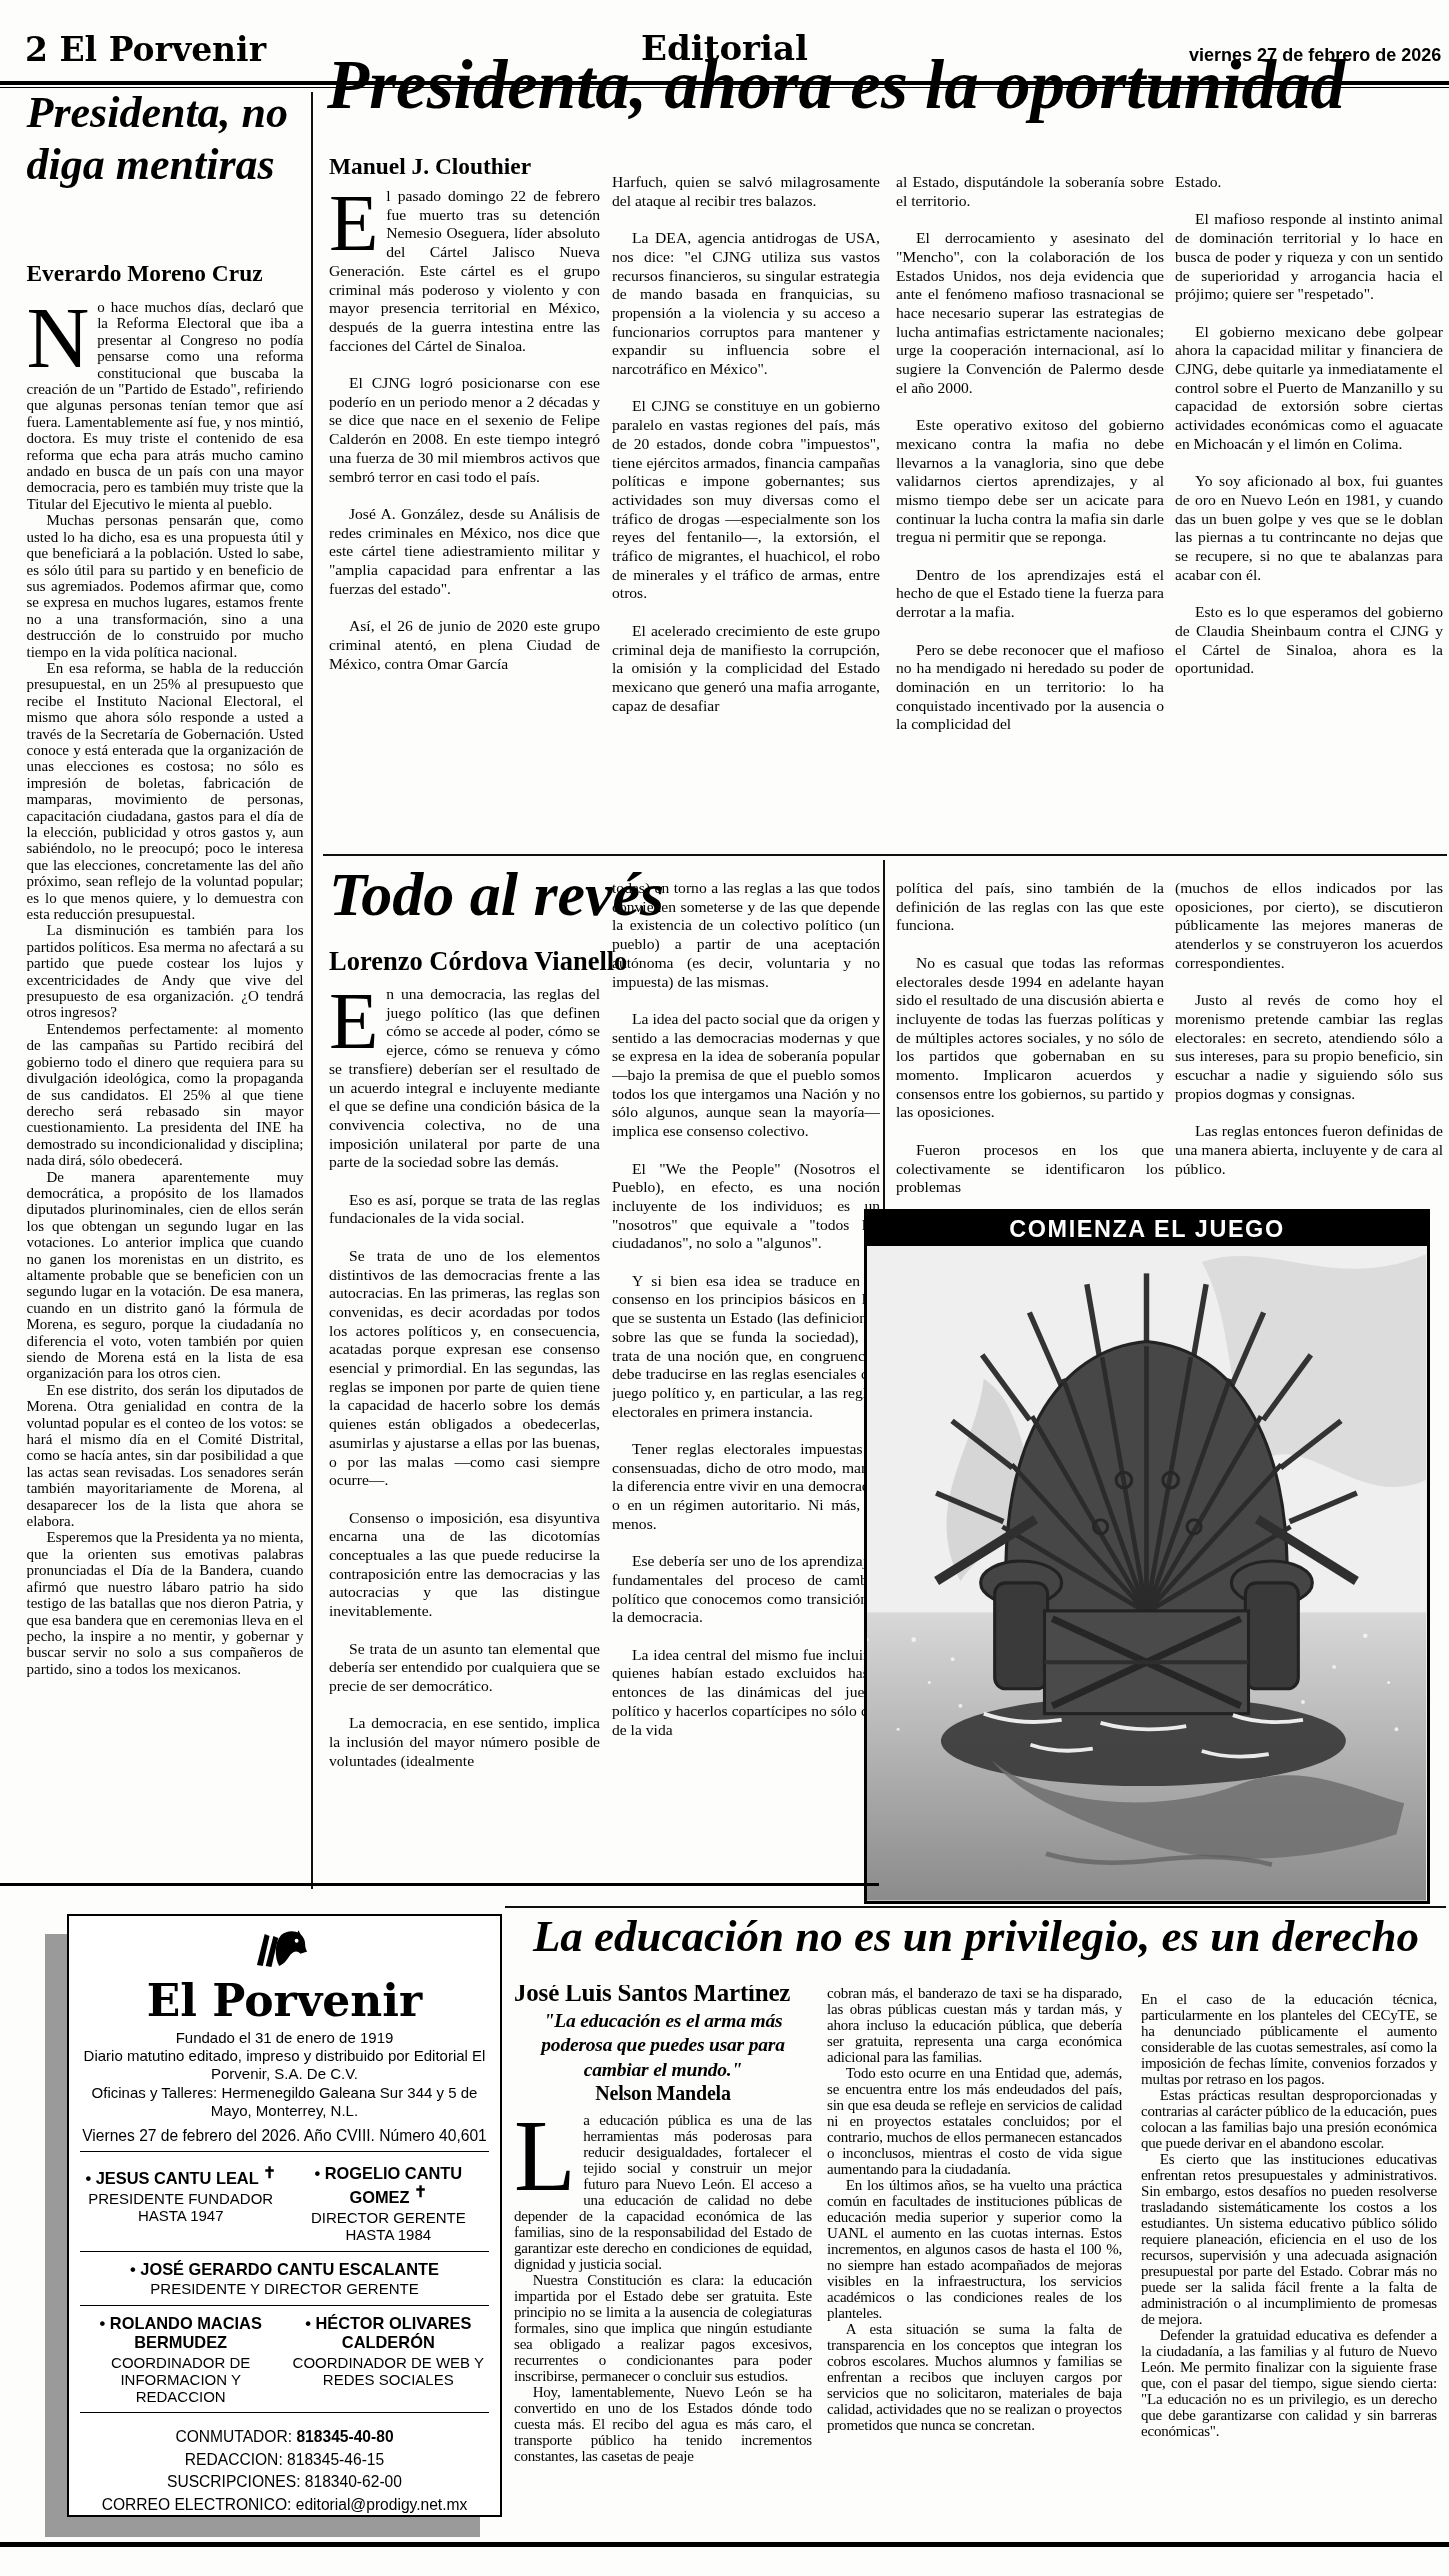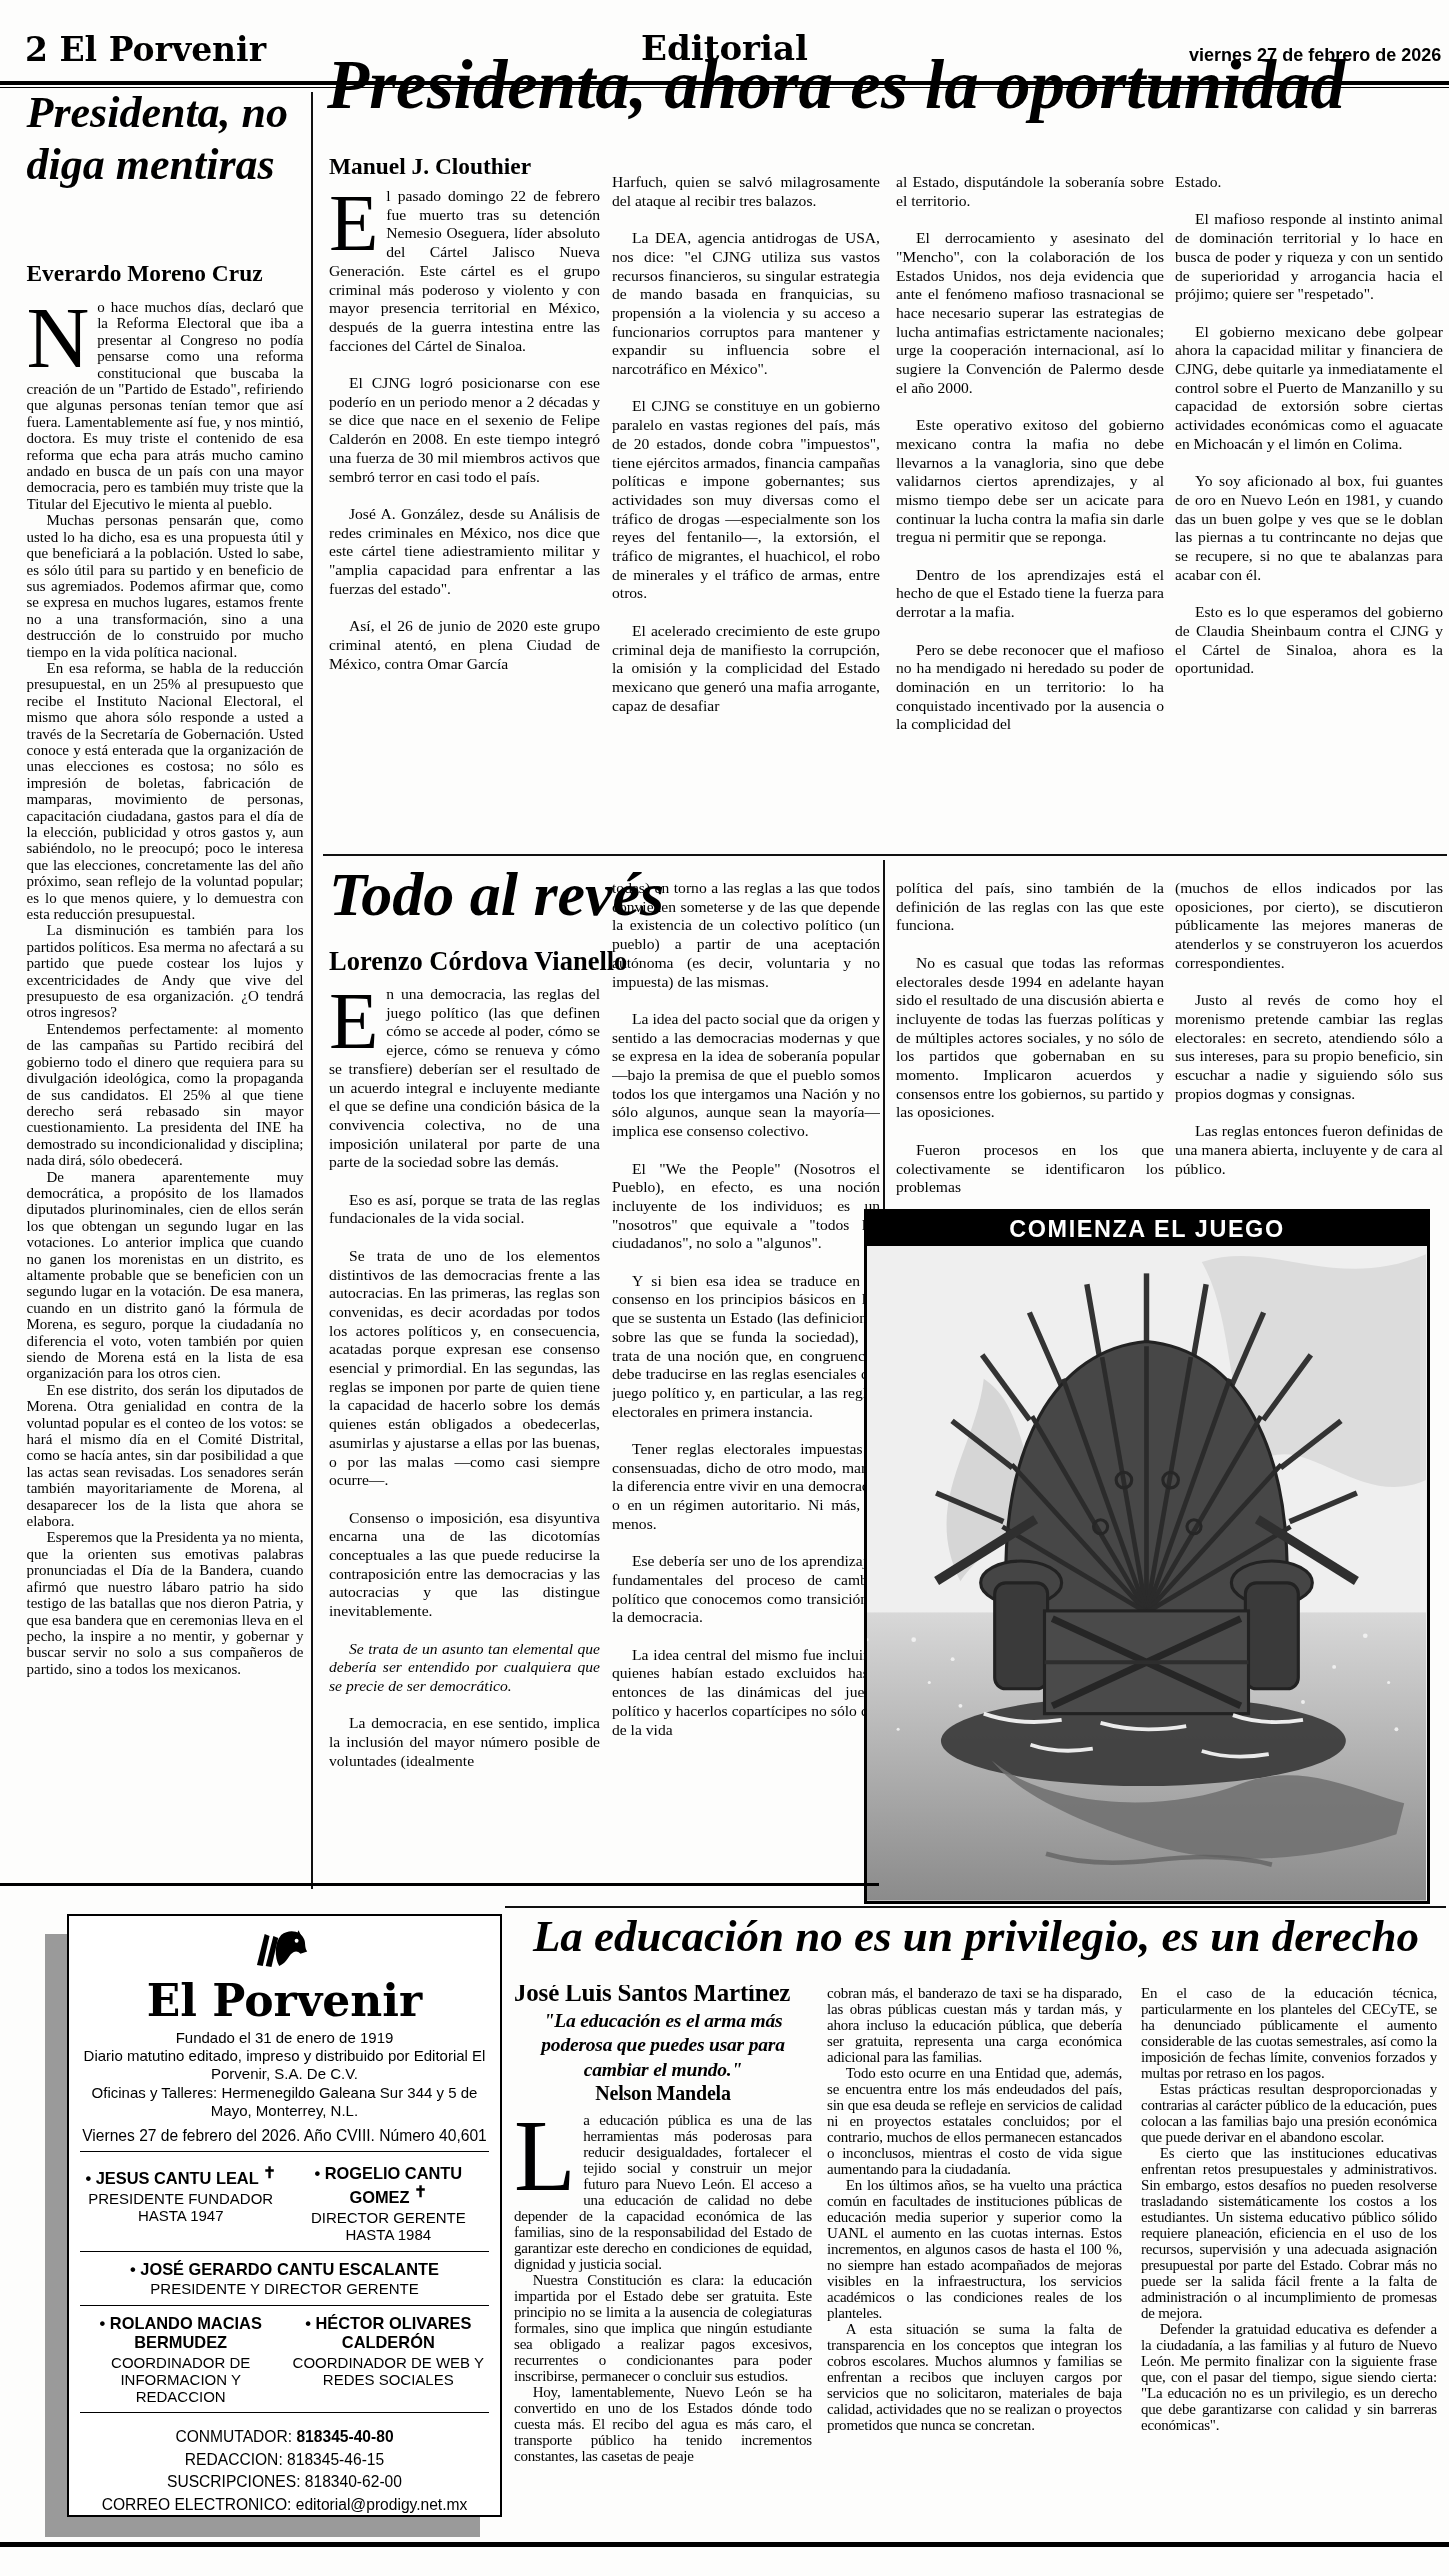--- a/index.html
+++ b/index.html
@@ -135,21 +135,21 @@
   <div class="abs hrule" style="left:323px;top:854px;width:1124px;height:2.3px;"></div>
   <div class="abs headline" style="left:329px;top:863px;width:545px;font-size:62px;">Todo al revés</div>
   <div class="abs byline" style="left:329px;top:946px;font-size:26.5px;">Lorenzo Córdova Vianello</div>
 
   <div class="col" style="left:329px;top:985px;width:271px;height:901px;">
     <p class="lead"><span class="dropcap" style="font-size:81px;">E</span><span>n una democracia, las reglas del juego político (las que definen cómo se accede al poder, cómo se ejerce, cómo se renueva y cómo se transfiere) deberían ser el resultado de un acuerdo integral e incluyente mediante el que se define una condición básica de la convivencia colectiva, no de una imposición unilateral por parte de una parte de la sociedad sobre las demás.</span></p>
     <div class="plist">
         <p style="white-space: pre-line;">Eso es así, porque se trata de las reglas fundacionales de la vida social.</p>
         <p style="white-space: pre-line;">Se trata de uno de los elementos distintivos de las democracias frente a las autocracias. En las primeras, las reglas son convenidas, es decir acordadas por todos los actores políticos y, en consecuencia, acatadas porque expresan ese consenso esencial y primordial. En las segundas, las reglas se imponen por parte de quien tiene la capacidad de hacerlo sobre los demás quienes están obligados a obedecerlas, asumirlas y ajustarse a ellas por las buenas, o por las malas —como casi siempre ocurre—.</p>
         <p style="white-space: pre-line;">Consenso o imposición, esa disyuntiva encarna una de las dicotomías conceptuales a las que puede reducirse la contraposición entre las democracias y las autocracias y que las distingue inevitablemente.</p>
-        <p style="white-space: pre-line; font-style: italic;">Se trata de un asunto tan elemental que debería ser entendido por cualquiera que se precie de ser democrático.</p>
+        <p style="white-space: pre-line;">Se trata de un asunto tan elemental que debería ser entendido por cualquiera que se precie de ser democrático.</p>
         <p style="white-space: pre-line;">La democracia, en ese sentido, implica la inclusión del mayor número posible de voluntades (idealmente</p>
       </div>
   </div>
   <div class="col cont" style="left:612px;top:879px;width:268px;height:1007px;">
     <div class="plist">
         <p style="white-space: pre-line;">todas) en torno a las reglas a las que todos convienen someterse y de las que depende la existencia de un colectivo político (un pueblo) a partir de una aceptación autónoma (es decir, voluntaria y no impuesta) de las mismas.</p>
         <p style="white-space: pre-line;">La idea del pacto social que da origen y sentido a las democracias modernas y que se expresa en la idea de soberanía popular —bajo la premisa de que el pueblo somos todos los que intergamos una Nación y no sólo algunos, aunque sean la mayoría— implica ese consenso colectivo.</p>
         <p style="white-space: pre-line;">El "We the People" (Nosotros el Pueblo), en efecto, es una noción incluyente de los individuos; es un "nosotros" que equivale a "todos los ciudadanos", no solo a "algunos".</p>
         <p style="white-space: pre-line;">Y si bien esa idea se traduce en el consenso en los principios básicos en los que se sustenta un Estado (las definiciones sobre las que se funda la sociedad), se trata de una noción que, en congruencia, debe traducirse en las reglas esenciales del juego político y, en particular, a las reglas electorales en primera instancia.</p>
         <p style="white-space: pre-line;">Tener reglas electorales impuestas o consensuadas, dicho de otro modo, marca la diferencia entre vivir en una democracia o en un régimen autoritario. Ni más, ni menos.</p>
@@ -344,21 +344,21 @@
   <div class="col edu-col cont" style="left:827px;top:1985px;width:295px;height:545px;">
     <div class="plist">
         <p style="white-space: pre-line;">cobran más, el banderazo de taxi se ha disparado, las obras públicas cuestan más y tardan más, y ahora incluso la educación pública, que debería ser gratuita, representa una carga económica adicional para las familias.</p>
         <p style="white-space: pre-line;">Todo esto ocurre en una Entidad que, además, se encuentra entre los más endeudados del país, sin que esa deuda se refleje en servicios de calidad ni en proyectos estatales concluidos; por el contrario, muchos de ellos permanecen estancados o inconclusos, mientras el costo de vida sigue aumentando para la ciudadanía.</p>
         <p style="white-space: pre-line;">En los últimos años, se ha vuelto una práctica común en facultades de instituciones públicas de educación media superior y superior como la UANL el aumento en las cuotas internas. Estos incrementos, en algunos casos de hasta el 100 %, no siempre han estado acompañados de mejoras visibles en la infraestructura, los servicios académicos o las condiciones reales de los planteles.</p>
         <p style="white-space: pre-line;">A esta situación se suma la falta de transparencia en los conceptos que integran los cobros escolares. Muchos alumnos y familias se enfrentan a recibos que incluyen cargos por servicios que no solicitaron, materiales de baja calidad, actividades que no se realizan o proyectos prometidos que nunca se concretan.</p>
       </div>
   </div>
   <div class="col edu-col cont" style="left:1141px;top:1985px;width:296px;height:545px;">
     <div class="plist">
-        <p style="white-space: pre-line;">En el caso de la educación técnica, particularmente en los planteles del CECyTE, se ha denunciado públicamente el aumento considerable de las cuotas semestrales, así como la imposición de fechas límite, convenios forzados y multas por retraso en los pagos.</p>
+        <p style="white-space: pre-line; margin-top: 6px;">En el caso de la educación técnica, particularmente en los planteles del CECyTE, se ha denunciado públicamente el aumento considerable de las cuotas semestrales, así como la imposición de fechas límite, convenios forzados y multas por retraso en los pagos.</p>
         <p style="white-space: pre-line;">Estas prácticas resultan desproporcionadas y contrarias al carácter público de la educación, pues colocan a las familias bajo una presión económica que puede derivar en el abandono escolar.</p>
         <p style="white-space: pre-line;">Es cierto que las instituciones educativas enfrentan retos presupuestales y administrativos. Sin embargo, estos desafíos no pueden resolverse trasladando sistemáticamente los costos a los estudiantes. Un sistema educativo público sólido requiere planeación, eficiencia en el uso de los recursos, supervisión y una adecuada asignación presupuestal por parte del Estado. Cobrar más no puede ser la salida fácil frente a la falta de administración o al incumplimiento de promesas de mejora.</p>
         <p style="white-space: pre-line;">Defender la gratuidad educativa es defender a la ciudadanía, a las familias y al futuro de Nuevo León. Me permito finalizar con la siguiente frase que, con el pasar del tiempo, sigue siendo cierta: "La educación no es un privilegio, es un derecho que debe garantizarse con calidad y sin barreras económicas".</p>
       </div>
   </div>
 
   <div class="abs" style="left:0;top:2542px;width:1449px;height:4.7px;background:#000;"></div>
 
 </div>
 

